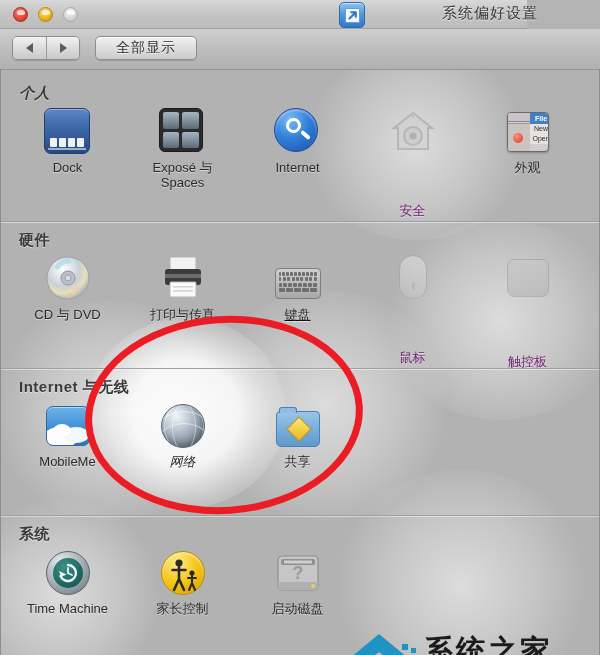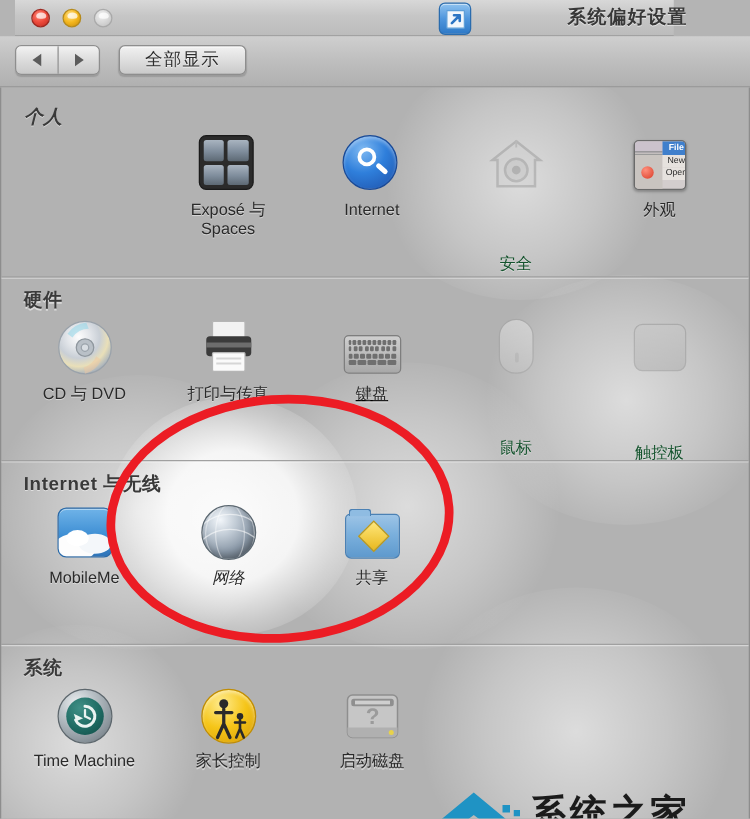--- a/index.html
+++ b/index.html
@@ -16,26 +16,25 @@
     position: relative;
     width: 600px;
     height: 655px;
     background: #b4b4b4;
     overflow: hidden;
   }
 
   
   #titlebar {
     position: absolute;
-    left: 12px; top: 0;
+    left: 0; top: 0;
     width: 527px;
     height: 29px;
     background: linear-gradient(to bottom, #d8d8d8 0%, #c6c6c6 45%, #bcbcbc 100%);
     border-bottom: 1px solid #a2a2a2;
-    font-weight: bold;
   }
   .traffic {
     position: absolute;
     top: 7px;
     width: 15px; height: 15px;
     border-radius: 50%;
   }
   .traffic .gloss {
     position: absolute;
     left: 3px; top: 2px;
@@ -175,21 +174,21 @@
     position: relative;
     width: 48px; height: 48px;
     margin: 0 auto 4px auto;
   }
   .pane .lbl {
     font-size: 13px;
     color: #2a2a2a;
     line-height: 15px;
     text-shadow: 0 1px 0 rgba(255,255,255,0.45);
   }
-  .pane.dim .lbl { color: #14532d; margin-top: 47px; }
+  .pane.dim .lbl { color: #701a75; margin-top: 47px; }
   .pane.dim .ico { opacity: 0.42; }
 
   
   .ico-dock {
     width: 46px; height: 46px; border-radius: 7px;
     background: linear-gradient(to bottom, #5e87c4 0%, #3f69ab 40%, #28497f 100%);
     border: 1px solid #20406f;
     box-shadow: inset 0 1px 0 rgba(255,255,255,0.35);
     position: relative;
   }
@@ -406,20 +405,34 @@
     <div class="glow" style="left:300px; top:-20px; width:230px; height:190px;"></div>
     <div class="glow" style="left:380px; top:150px; width:240px; height:200px;"></div>
     <div class="glow" style="left:-10px; top:230px; width:240px; height:220px;"></div>
     <div class="glow" style="left:200px; top:220px; width:250px; height:230px;"></div>
     <div class="glow glow-strong" style="left:85px; top:248px; width:200px; height:190px;"></div>
     <div class="glow" style="left:330px; top:400px; width:260px; height:230px;"></div>
     <div class="glow" style="left:-40px; top:430px; width:200px; height:190px;"></div>
 
     <div class="section-title" style="top:14px;font-style:italic;">个人</div>
 
+    <div class="pane" style="left:14px; top:38px;">
+      <div class="ico">
+        <div class="ico-dock">
+          <div class="keys">
+              <i></i>
+              <i></i>
+              <i></i>
+              <i></i>
+            </div>
+          <div class="shelf"></div>
+        </div>
+      </div>
+      <div class="lbl">Dock</div>
+    </div>
 
     <div class="pane" style="left:129px; top:38px;">
       <div class="ico">
         <div class="ico-expose">
             <i></i>
             <i></i>
             <i></i>
             <i></i>
           </div>
       </div>

